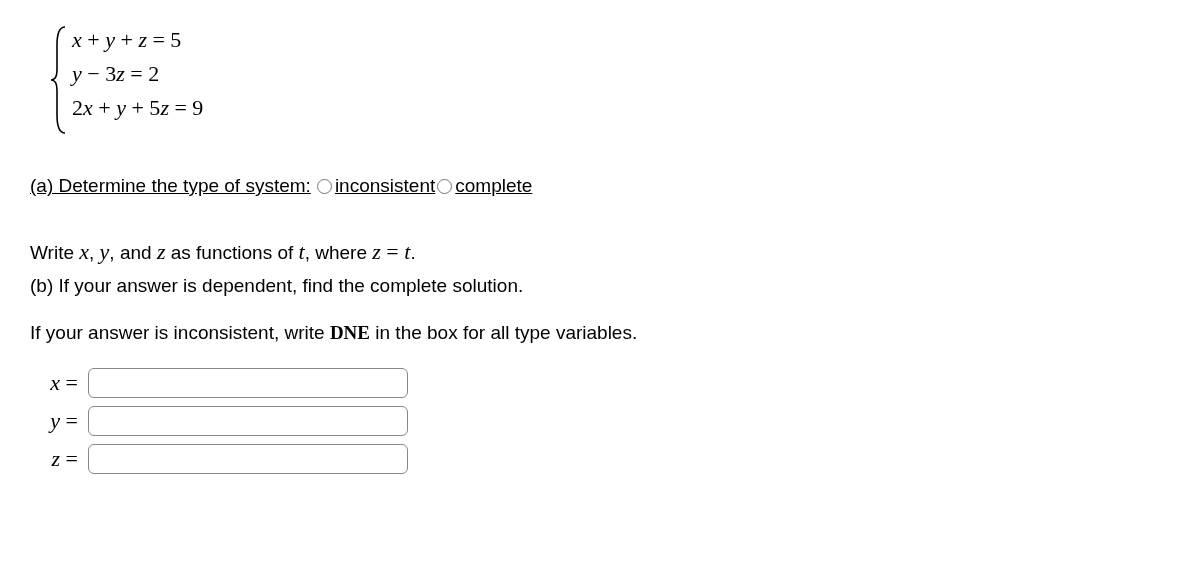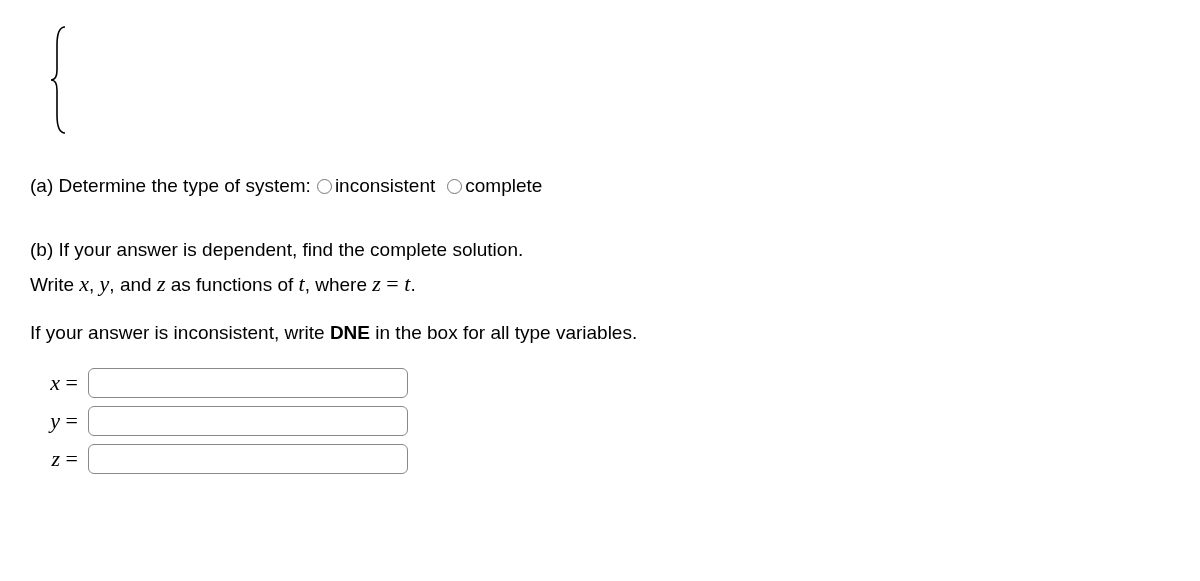--- a/index.html
+++ b/index.html
@@ -38,25 +38,26 @@
   .math {
     font-family: 'Times New Roman', Times, serif;
     font-size: 22px;
   }
   .mi { font-style: italic; }
   .question-line {
     margin: 0 0 40px 0;
     display: flex;
     align-items: center;
     flex-wrap: wrap;
+    text-decoration: underline;
   }
   .radio-group {
     display: inline-flex;
     align-items: flex-end;
-    gap: 12px;
+    gap: 2px;
     margin-left: 6px;
   }
   .radio-item {
     display: inline-flex;
     align-items: center;
     gap: 2px;
   }
   input[type="radio"] {
     width: 15px;
     height: 15px;
@@ -86,52 +87,63 @@
   .answer-input {
     width: 320px;
     height: 30px;
     border: 1px solid #888;
     border-radius: 6px;
     padding: 2px 8px;
     font-size: 16px;
     box-sizing: border-box;
     background: #fff;
   }
-  strong { font-weight: bold; }
+  strong { font-weight: bold; font-family: Liberation Serif, serif; }
 </style>
 </head>
 <body>
 
 <div class="system">
   <div class="brace">
     <svg viewBox="0 0 18 110" preserveAspectRatio="none">
       <path d="M 15 2 Q 7 2 7 20 L 7 45 Q 7 55 1 55 Q 7 55 7 65 L 7 90 Q 7 108 15 108" fill="none" stroke="#000" stroke-width="1.6"></path>
     </svg>
+  </div>
+  <div class="eqns">
+    <div class="math">
+      <span class="mi">x</span> + <span class="mi">y</span> + <span class="mi">z</span> = 5
+    </div>
+    <div class="math">
+      <span class="mi">y</span> − 3<span class="mi">z</span> = 2
+    </div>
+    <div class="math">
+      2<span class="mi">x</span> + <span class="mi">y</span> + 5<span class="mi">z</span> = 9
+    </div>
   </div>
 </div>
 
 <div class="question-line">
   <span>(a) Determine the type of system: </span>
   <span class="radio-group">
     <label class="radio-item">
       <input type="radio" name="systype" style="">
       <span>inconsistent</span>
     </label>
     <label class="radio-item">
       <input type="radio" name="systype" style="">
       <span>complete</span>
     </label>
   </span>
 </div>
 
 <div class="block">
-  <p class="para">(b) If your answer is dependent, find the complete solution.</p>
   <p class="para">
     <span>Write </span><span class="math mi">x</span><span>, </span><span class="math mi">y</span><span>, and </span><span class="math mi">z</span><span> as functions of </span><span class="math mi">t</span><span>, where </span><span class="math"><span class="mi">z</span> = <span class="mi">t</span></span><span>.</span>
   </p>
+  <p class="para">(b) If your answer is dependent, find the complete solution.</p>
 </div>
 
 <div class="block">
   <p class="para">
     <span>If your answer is inconsistent, write </span><strong>DNE</strong><span> in the box for all type variables.</span>
   </p>
 </div>
 
 <div>
   <div class="answer-row">

